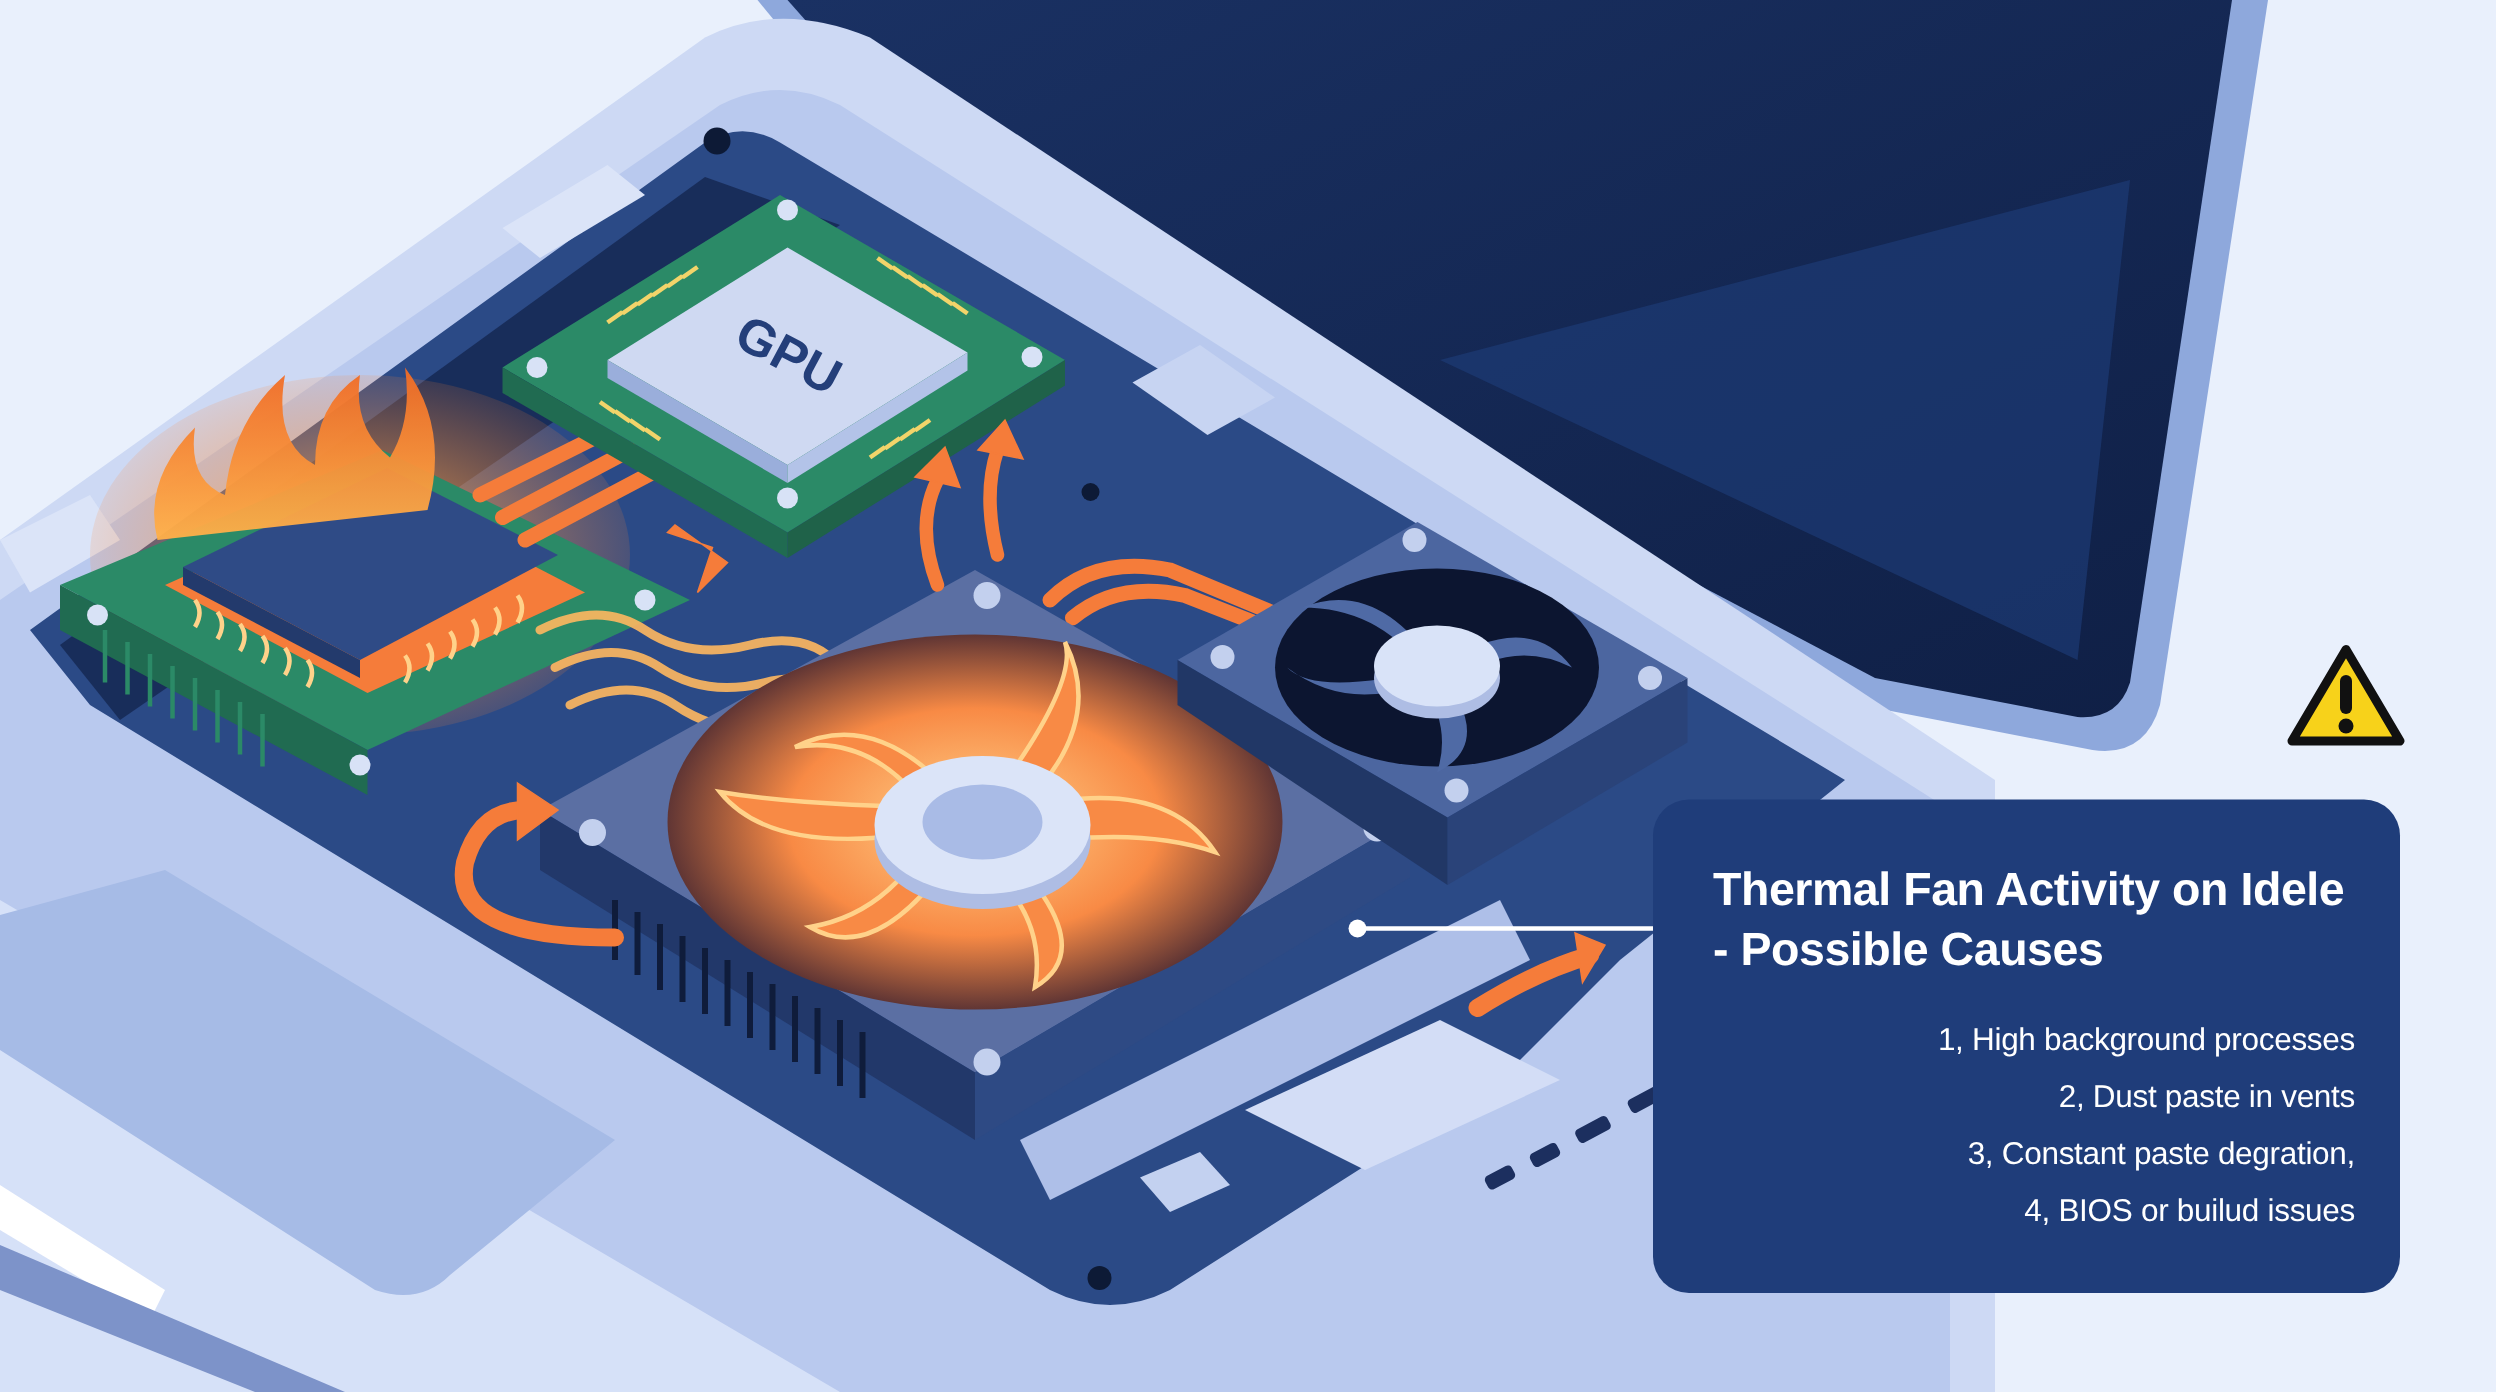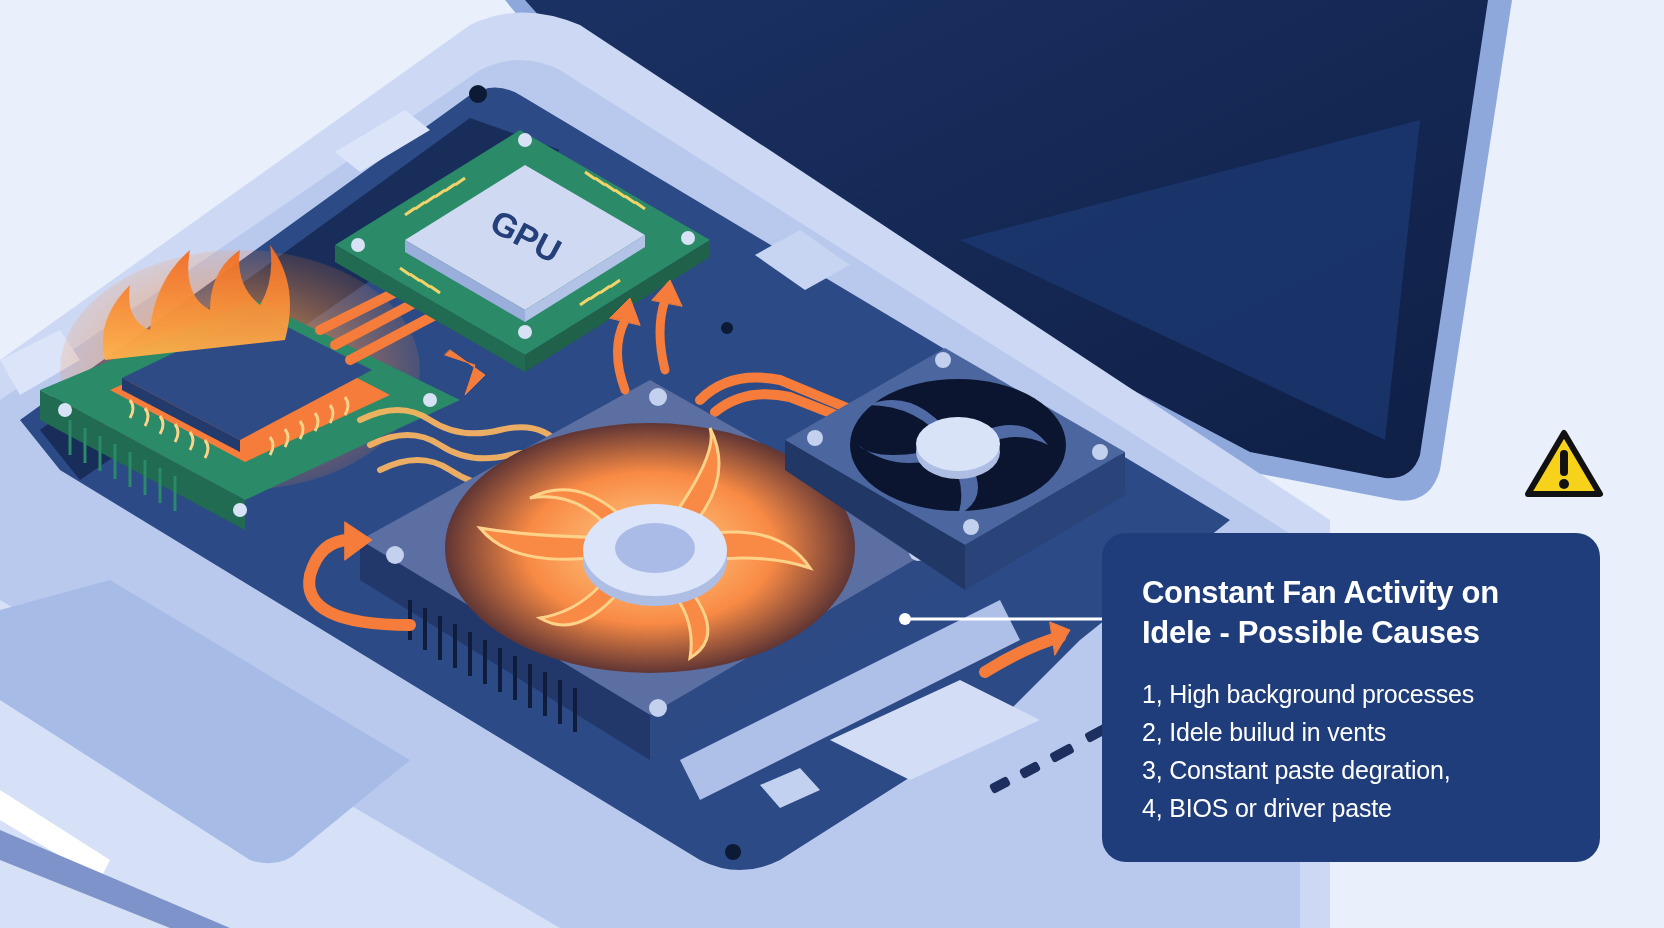--- a/index.html
+++ b/index.html
@@ -1,21 +1,21 @@
 <!DOCTYPE html>
 <html><head>
 <meta charset="utf-8">
 <style>
   html,body{margin:0;padding:0;}
   body{width:1664px;height:928px;overflow:hidden;background:#e9f0fc;font-family:"Liberation Sans","DejaVu Sans",sans-serif;position:relative;}
   #scene{position:absolute;left:0;top:0;width:1664px;height:928px;}
   .info-panel{position:absolute;left:1102px;top:533px;width:498px;height:329px;background:#1f3d7a;border-radius:24px;box-sizing:border-box;padding:40px 30px 30px 40px;color:#fff;}
   .info-title{font-weight:bold;font-size:31px;line-height:40px;letter-spacing:-0.3px;margin:0;}
   .cause-list{list-style:none;margin:22px 0 0 0;padding:0;}
-  .cause-item{font-size:25px;line-height:38px;letter-spacing:-0.2px;}
+  .cause-item{font-size:21px;line-height:38px;letter-spacing:-0.2px;text-align:right;}
   .warning{position:absolute;left:1524px;top:428px;width:80px;height:72px;}
   .connector{position:absolute;left:898px;top:612px;width:220px;height:14px;}
 </style>
 </head>
 <body>
 
 <svg id="scene" viewBox="0 0 1664 928" xmlns="http://www.w3.org/2000/svg">
   <defs>
     <radialGradient id="fanGlow" cx="50%" cy="50%" r="55%">
       <stop offset="0%" stop-color="#ffd28a"></stop>
@@ -240,20 +240,20 @@
   <circle cx="212" cy="7" r="7" fill="#ffffff"></circle>
 </svg>
 
 <svg class="warning" viewBox="0 0 80 72" xmlns="http://www.w3.org/2000/svg">
   <path d="M40,5 L76,66 L4,66 Z" fill="#f7d21a" stroke="#111" stroke-width="6" stroke-linejoin="round"></path>
   <rect x="36" y="22" width="8" height="26" rx="4" fill="#111"></rect>
   <circle cx="40" cy="56" r="5" fill="#111"></circle>
 </svg>
 
 <div class="info-panel">
-  <h1 class="info-title">Constant Fan Activity on Idele - Possible Causes</h1>
+  <h1 class="info-title">Thermal Fan Activity on Idele - Possible Causes</h1>
   <ul class="cause-list">
     <li class="cause-item">1, High background processes</li>
-    <li class="cause-item">2, Idele builud in vents</li>
+    <li class="cause-item">2, Dust paste in vents</li>
     <li class="cause-item">3, Constant paste degration,</li>
-    <li class="cause-item">4, BIOS or driver paste</li>
+    <li class="cause-item">4, BIOS or builud issues</li>
   </ul>
 </div>
 
 </body></html>

